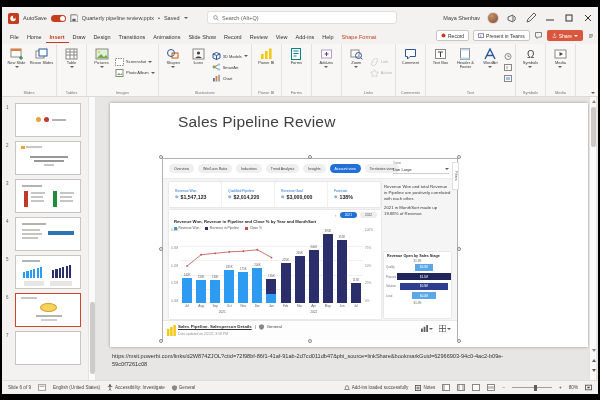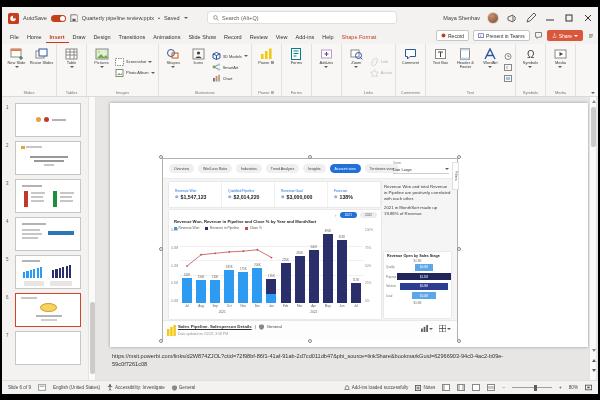--- a/index.html
+++ b/index.html
@@ -606,20 +606,21 @@
               <div class="thumb-box"></div>
             </div>
           </div>
     </div>
     <div class="vscroll" style="left:86px;">
       <div class="scroll-thumb" style="top:205px;height:72px;"></div>
     </div>
 
     <div class="canvas">
       <div class="slide">
+        <div class="slide-title">Sales Pipeline Review</div>
 
         <div class="report">
           <div class="rep-tabs">
             <div id="rep-tabs-list" style="display:flex;gap:4px;">
                   <div class="pill">Overview</div>
                   <div class="pill">Win/Loss Ratio</div>
                   <div class="pill">Industries</div>
                   <div class="pill">Trend Analysis</div>
                   <div class="pill">Insights</div>
                   <div class="pill selected">Account view</div>

